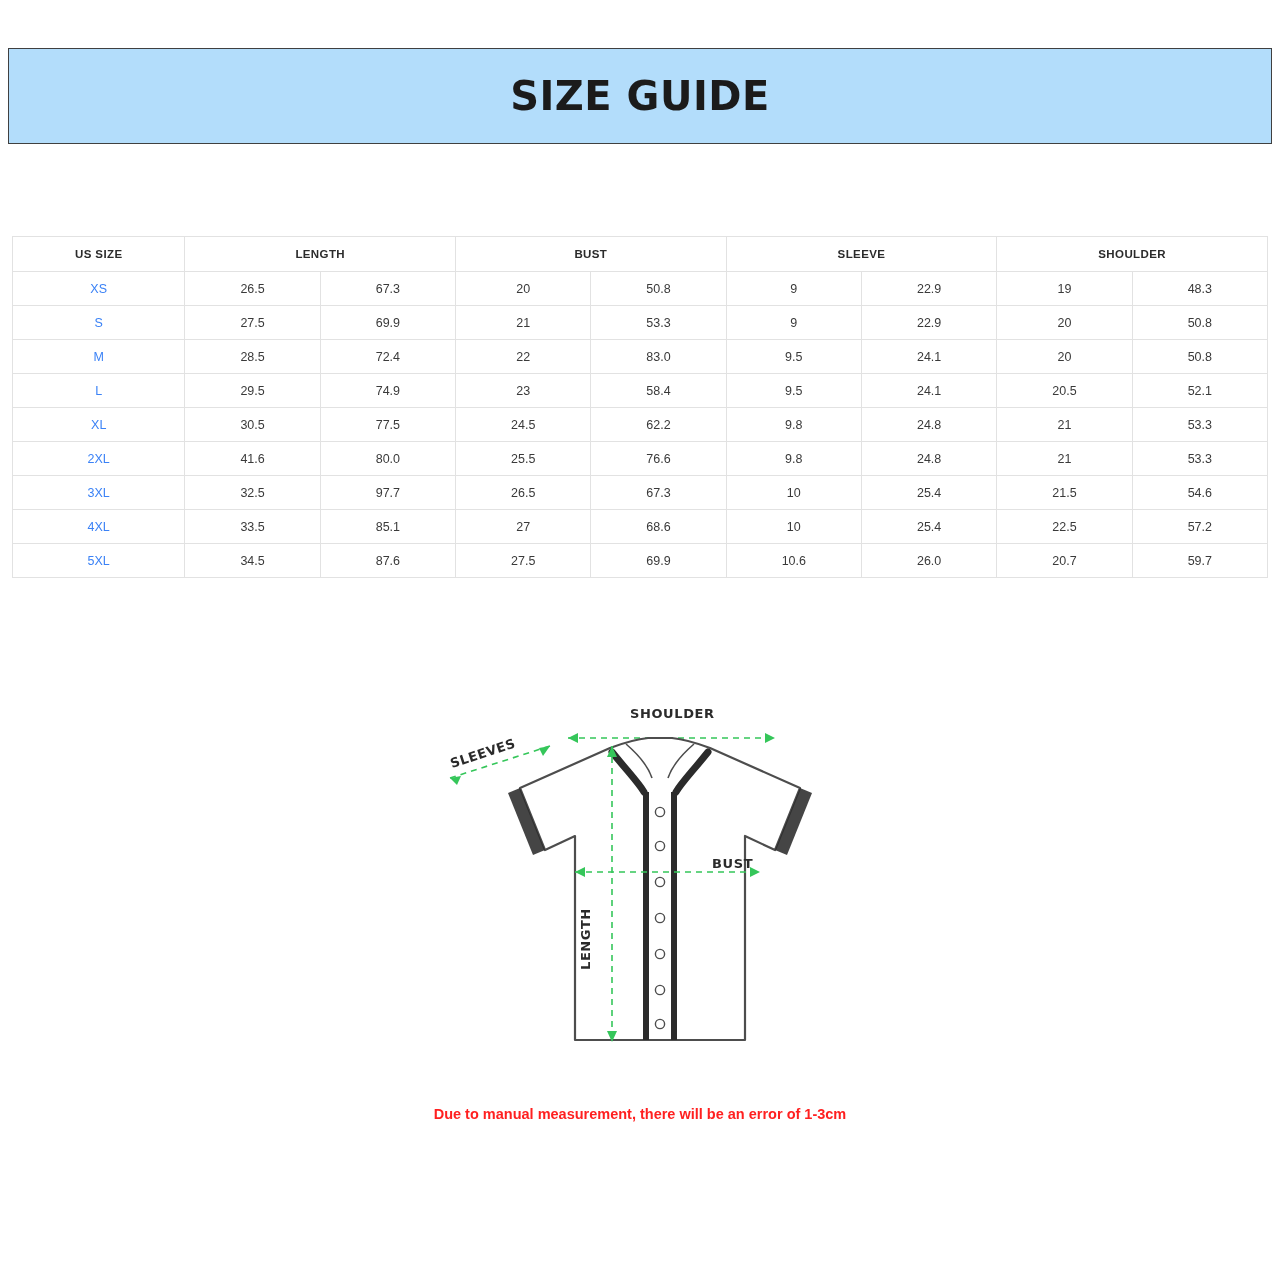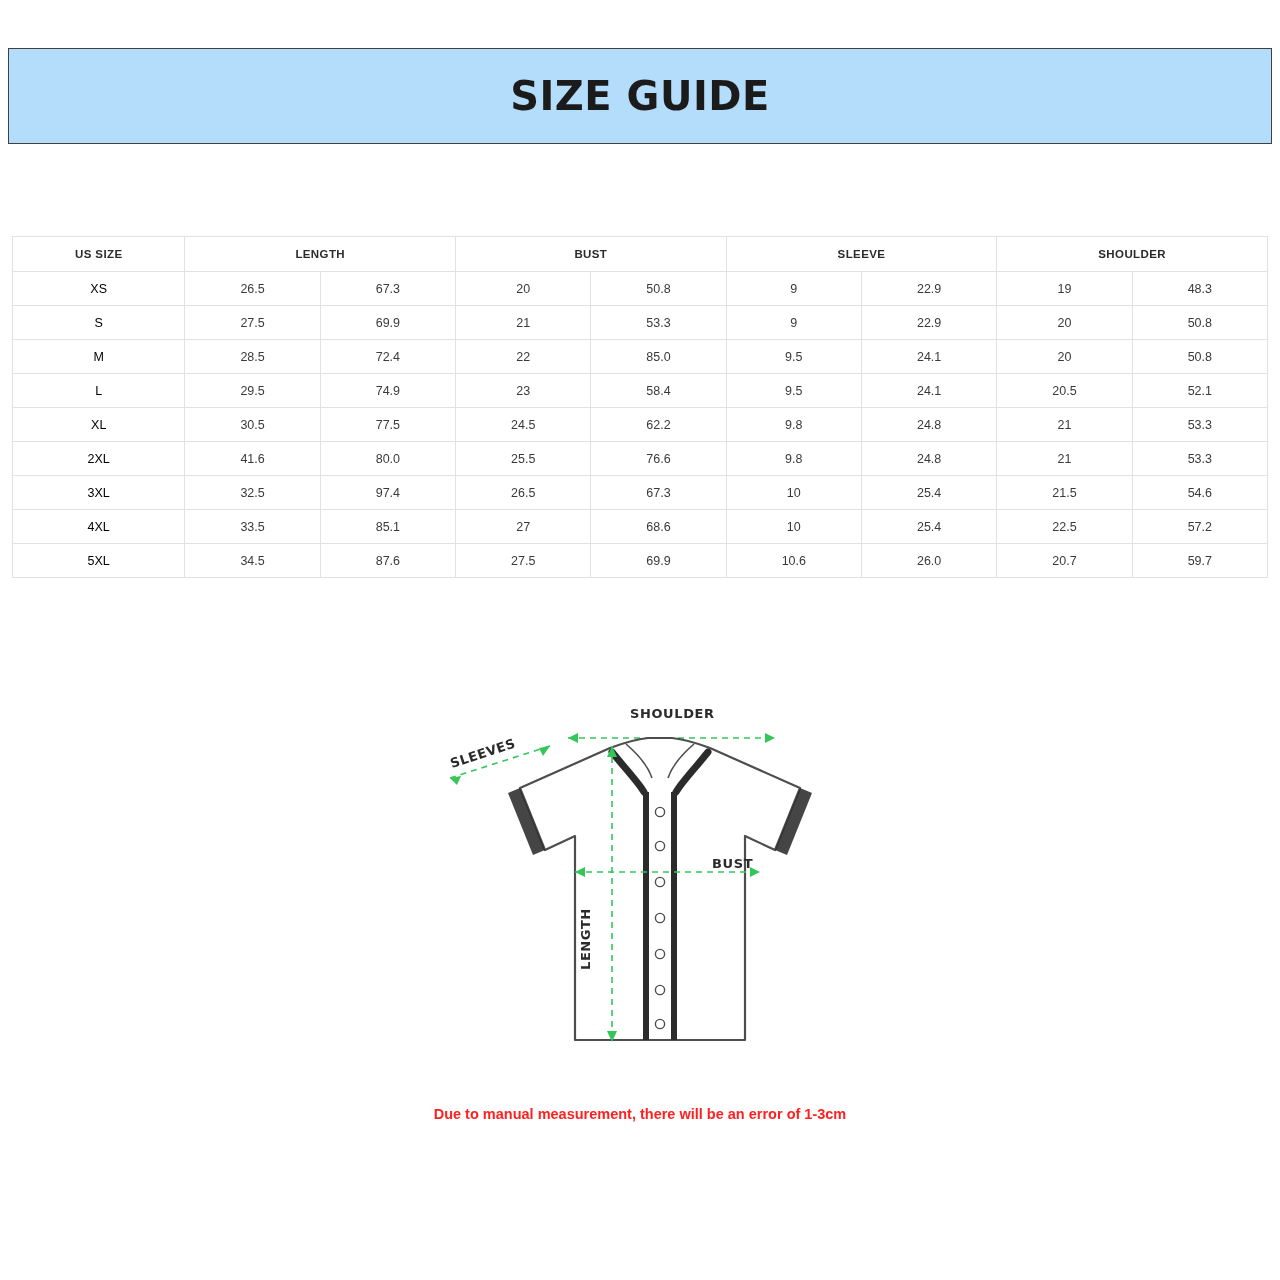--- a/index.html
+++ b/index.html
@@ -66,21 +66,21 @@
     height: 35px;
   }
   table.size-table thead tr.unit-row th {
     height: 34px;
   }
   table.size-table tbody td {
     font-size: 12.5px;
     color: #3a3a3a;
   }
   table.size-table tbody td.size-cell {
-    color: #000000;
+    color: #3b82f6;
   }
   .col-size { width: 172px; }
   .col-m { width: 135px; }
 
   
   .illustration {
     position: absolute;
     left: 430px; top: 660px;
     width: 460px; height: 430px;
   }
@@ -155,21 +155,21 @@
             <td>9</td>
             <td>22.9</td>
             <td>20</td>
             <td>50.8</td>
           </tr>
           <tr>
             <td class="size-cell">M</td>
             <td>28.5</td>
             <td>72.4</td>
             <td>22</td>
-            <td>85.0</td>
+            <td>83.0</td>
             <td>9.5</td>
             <td>24.1</td>
             <td>20</td>
             <td>50.8</td>
           </tr>
           <tr>
             <td class="size-cell">L</td>
             <td>29.5</td>
             <td>74.9</td>
             <td>23</td>
@@ -197,21 +197,21 @@
             <td>25.5</td>
             <td>76.6</td>
             <td>9.8</td>
             <td>24.8</td>
             <td>21</td>
             <td>53.3</td>
           </tr>
           <tr>
             <td class="size-cell">3XL</td>
             <td>32.5</td>
-            <td>97.4</td>
+            <td>97.7</td>
             <td>26.5</td>
             <td>67.3</td>
             <td>10</td>
             <td>25.4</td>
             <td>21.5</td>
             <td>54.6</td>
           </tr>
           <tr>
             <td class="size-cell">4XL</td>
             <td>33.5</td>

